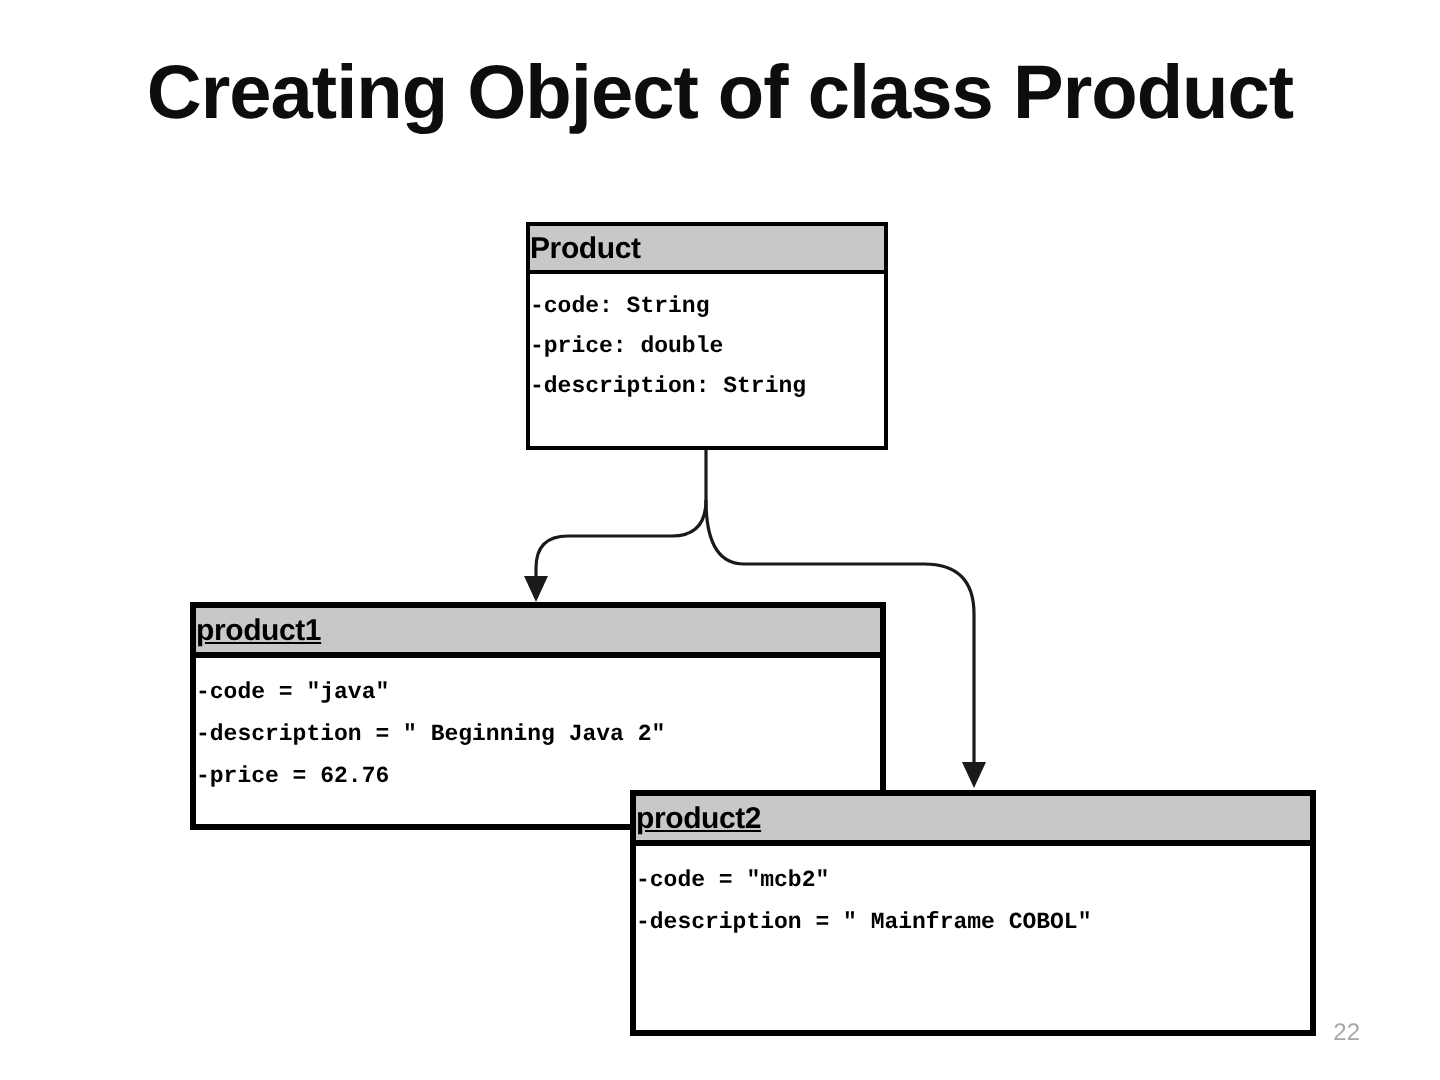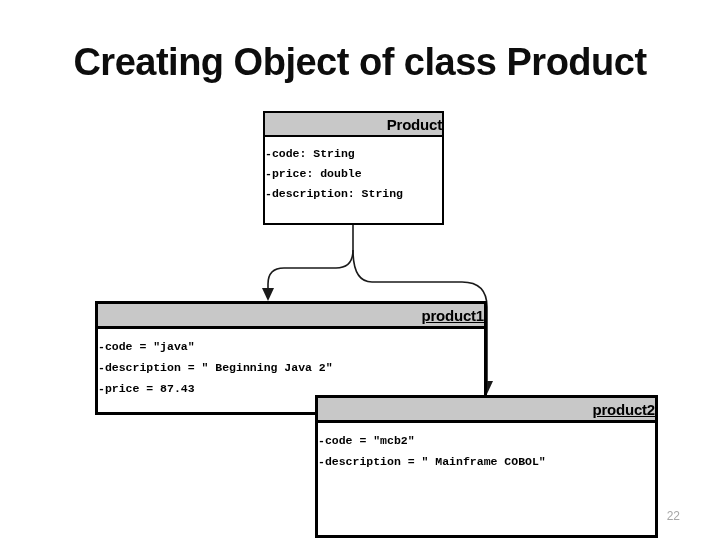--- a/index.html
+++ b/index.html
@@ -1,49 +1,49 @@
 <!DOCTYPE html>
 <html style="--header_fill: #c8c8c8; --border: #000000; --connector: #1a1a1a; --page_number: #a6a6a6;"><head>
 <meta charset="utf-8">
 <style>
   html,body { margin:0; padding:0; background:#fff; }
   .slide {
     position:relative; width:720px; height:540px; background:#fff;
     overflow:hidden; font-family:"Liberation Sans", sans-serif;
   }
   .title {
-    position:absolute; left:0; right:0; top:24px; margin:17px;
+    position:absolute; left:0; right:0; top:24px; margin:2px;
     text-align:center; font-size:38px; font-weight:600; letter-spacing:-0.5px;
     color:#0d0d0d; font-family:"Liberation Sans", sans-serif;
   }
   .connector { position:absolute; left:0; top:0; z-index:1; }
   .connector .line { fill:none; stroke:var(--connector,#1a1a1a); stroke-width:1.6px; }
   .connector .arrowhead { fill:var(--connector,#1a1a1a); stroke:none; }
   .uml-box {
     position:absolute; box-sizing:border-box; background:#fff;
     border:2px solid var(--border,#000); z-index:2;
   }
   .uml-header {
     background:var(--header_fill,#c8c8c8);
     border-bottom:2px solid var(--border,#000);
-    text-align:right; font-weight:bold; font-size:15px;
+    text-align:left; font-weight:bold; font-size:15px;
     padding:3px 0 2px 0; color:#000; letter-spacing:-0.2px;
   }
   .underlined { text-decoration:underline; }
   .uml-body {
     font-family:"Liberation Mono","DejaVu Sans Mono",monospace;
     font-weight:bold; font-size:11.5px; color:#000; padding:7px 0;
   }
   .uml-attr { line-height:20px; white-space:pre; }
   .class-box { left:263px; top:111px; width:181px; height:114px; }
   .object-box { border-width:3px; }
   .object-box .uml-header { border-bottom-width:3px; }
   .object-box .uml-attr { line-height:21px; }
-  .product1 { left:95px; top:301px; width:392px; height:114px; z-index:2; }
-  .product2 { left:315px; top:395px; width:343px; height:143px; z-index:3; }
+  .product1 { left:95px; top:301px; width:348px; height:114px; z-index:2; }
+  .product2 { left:315px; top:395px; width:343px; height:123px; z-index:3; }
   .page-number {
     position:absolute; right:40px; bottom:17px; font-size:12px;
     color:var(--page_number,#a6a6a6);
   }
 </style>
 </head>
 <body>
 
 <div class="slide">
 
@@ -64,21 +64,21 @@
       <div class="uml-attr">-price: double</div>
       <div class="uml-attr">-description: String</div>
     </div>
   </div>
 
   <div class="uml-box object-box product1">
     <div class="uml-header underlined">product1</div>
     <div class="uml-body">
       <div class="uml-attr">-code = "java"</div>
       <div class="uml-attr">-description = " Beginning Java 2"</div>
-      <div class="uml-attr">-price = 87.43</div>
+      <div class="uml-attr">-price = 62.76</div>
     </div>
   </div>
 
   <div class="uml-box object-box product2">
     <div class="uml-header underlined">product2</div>
     <div class="uml-body">
       <div class="uml-attr">-code = "mcb2"</div>
       <div class="uml-attr">-description = " Mainframe COBOL"</div>
     </div>
   </div>

